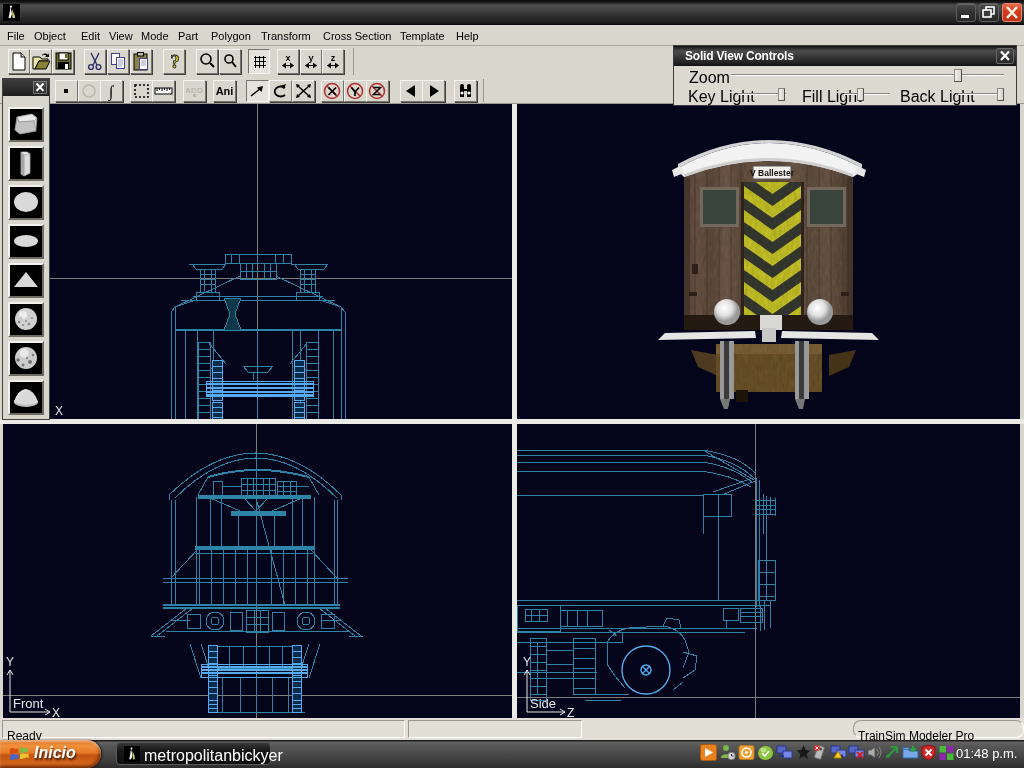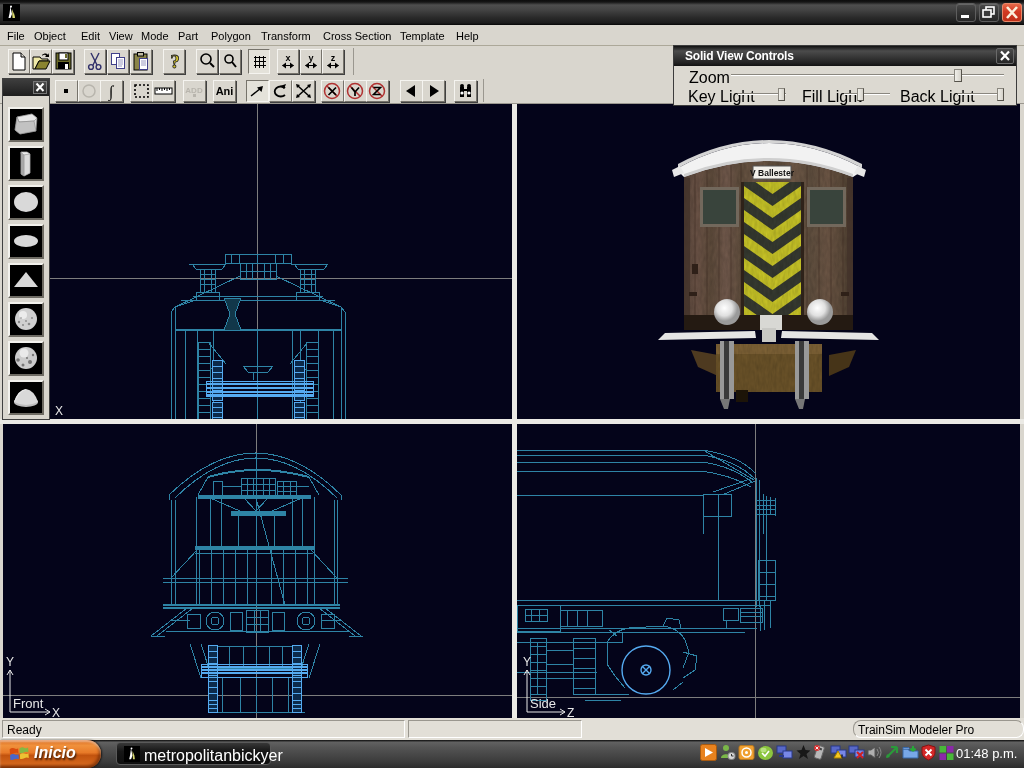--- a/index.html
+++ b/index.html
@@ -47,21 +47,21 @@
 #svc { position:absolute; left:673px; top:45px; width:344px; height:61px; background:#dcd9d1; border:1px solid #3c3c3c; }
 #svc-title { position:absolute; left:0; top:0; width:342px; height:20px; background:linear-gradient(#111 0%,#4c4c4c 25%,#3a3a3a 50%,#222 85%,#111 100%); }
 #svc-title span { position:absolute; left:11px; top:3px; color:#fff; font-weight:bold; font-size:12px; letter-spacing:-0.2px; }
 #svc-x { position:absolute; left:322px; top:2px; width:18px; height:16px; background:linear-gradient(#4a4a4a,#262626); border:1px solid #6a6a6a; border-radius:2px; color:#fff; font-size:12px; font-weight:bold; text-align:center; line-height:14px; }
 .svc-lbl { position:absolute; font-size:16px; color:#000; }
 .svc-track { position:absolute; height:2px; background:#8a877f; border-bottom:1px solid #fff; }
 .svc-thumb { position:absolute; width:8px; height:13px; background:linear-gradient(90deg,#f0efe9,#d5d2ca); border:1px solid #8a877f; border-right-color:#55524a; border-bottom-color:#55524a; }
 
 
 #statusbar { position:absolute; left:0; top:718px; width:1024px; height:22px; background:#e2dfd7; }
-.sfield { position:absolute; top:2px; height:18px; border:1px solid #9a978f; border-right-color:#fff; border-bottom-color:#fff; font-size:12px; color:#000; padding:2px 4px; }
+.sfield { position:absolute; top:2px; height:18px; border:1px solid #9a978f; border-right-color:#fff; border-bottom-color:#fff; font-size:12px; color:#000; padding:8px 4px; }
 
 
 #taskbar { position:absolute; left:0; top:740px; width:1024px; height:28px;
   background:linear-gradient(#0a0a0a 0%,#616161 8%,#555 25%,#464646 55%,#3a3a3a 80%,#2c2c2c 100%);padding-left:24px; }
 #startbtn { position:absolute; left:0; top:0; width:101px; height:28px; border-radius:0 14px 14px 0;
   background:linear-gradient(#d96a1e 0%,#f0913c 20%,#e87a28 45%,#c2530e 55%,#d3661c 85%,#a94a10 100%);
   box-shadow:inset 0 2px 2px rgba(255,255,255,.45), inset -2px -2px 3px rgba(90,30,0,.6), 1px 0 2px rgba(0,0,0,.7); }
 #starttext { position:absolute; left:34px; top:4px; color:#fff; font-size:16px; font-weight:bold; font-style:italic; text-shadow:1px 2px 2px rgba(0,0,0,.7); }
 #taskbtn { position:absolute; left:116px; top:2px; width:155px; height:23px; border-radius:4px;
   background:linear-gradient(#383838,#161616 40%,#0e0e0e); border:1px solid #5a5a5a; }

